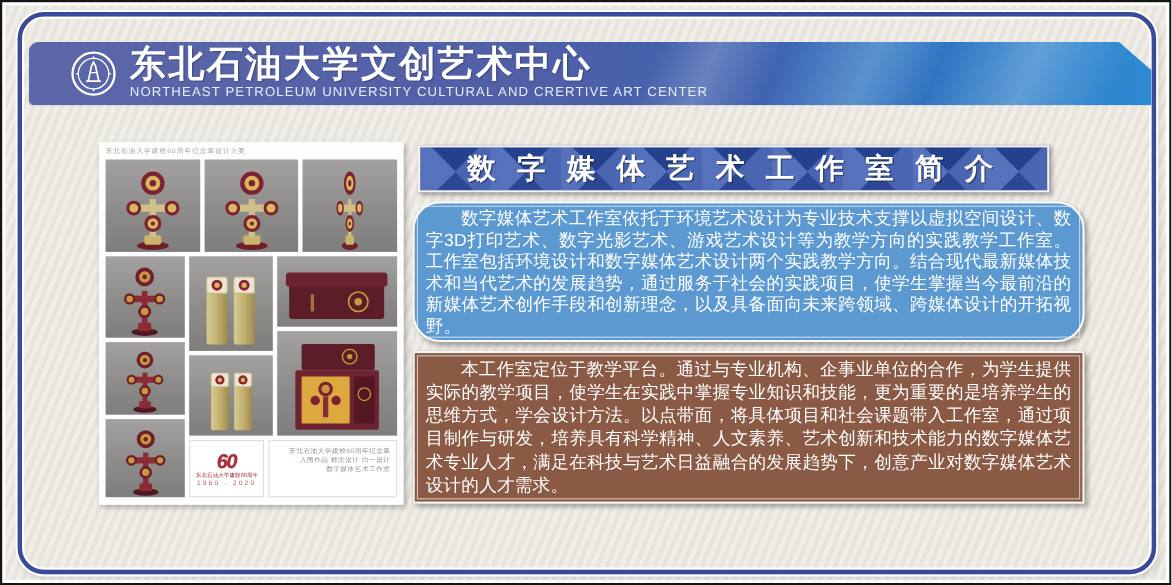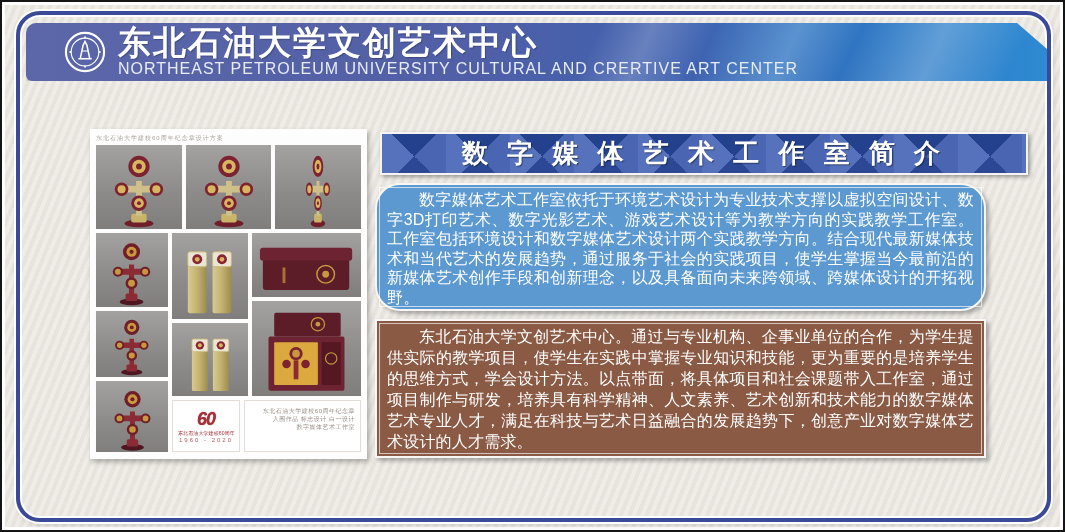--- a/index.html
+++ b/index.html
@@ -5,33 +5,33 @@
   html,body{margin:0;padding:0;width:1065px;height:532px;overflow:hidden;
     font-family:"Liberation Sans","DejaVu Sans",sans-serif;}
   .poster{position:relative;width:1065px;height:532px;box-sizing:border-box;
     border:2px solid #151515;
     background:repeating-linear-gradient(112deg,#f0ede8 0 4px,#e7e4de 4px 8px);
     box-shadow:inset 0 0 0 3px #ffffff;}
   .frame{position:absolute;left:14px;top:9px;right:12px;bottom:8px;
     border:4px solid #3a4a99;border-radius:24px;
     box-shadow:0 0 0 2px #ffffff, inset 0 0 0 2px #ffffff, 2px 3px 6px rgba(0,0,0,.15);}
   
-  .banner{position:absolute;left:24px;top:21px;width:1021px;height:58px;
+  .banner{position:absolute;left:24px;top:36px;width:1021px;height:58px;
     background:
       linear-gradient(115deg,transparent 55%,rgba(255,255,255,.20) 60%,transparent 66%,
         rgba(160,215,245,.35) 74%,transparent 80%,rgba(255,255,255,.25) 88%,transparent 96%),
       linear-gradient(90deg,#5c67a9 0%,#515fa6 42%,#3f62b0 65%,#2c79c6 85%,#2e8ad2 100%);
     border-radius:10px 0 0 6px;
     clip-path:polygon(0 0,calc(100% - 30px) 0,100% 26px,100% 100%,0 100%);
     display:flex;align-items:center;box-shadow:0 2px 3px rgba(0,0,0,.2);}
   .seal{position:absolute;left:38px;top:8px;width:42px;height:42px;}
   .titles{position:absolute;left:92px;top:1px;}
   .title-cn{color:#ffffff;font-size:33px;font-weight:bold;letter-spacing:2px;
     line-height:38px;text-shadow:1px 1px 1px rgba(0,0,0,.25);white-space:nowrap;}
-  .title-en{color:#e8ecf7;font-size:16px;letter-spacing:1px;line-height:11px;
+  .title-en{color:#e8ecf7;font-size:12px;letter-spacing:1px;line-height:11px;
     margin-top:1px;white-space:nowrap;}
   
   .photo-panel{position:absolute;left:88px;top:127px;width:277px;height:330px;
     background:#fdfdfd;box-sizing:border-box;padding:5px 6px 6px 6px;
     box-shadow:2px 3px 5px rgba(0,0,0,.28);}
   .ph-caption{font-size:6px;line-height:9px;height:9px;color:#a9a5a0;
     letter-spacing:1px;overflow:hidden;white-space:nowrap;}
   .cell{background:linear-gradient(180deg,#a3a2a0 0%,#8d8c8a 55%,#7f7e7c 100%);
     display:flex;align-items:flex-end;justify-content:center;overflow:hidden;}
   .ph-row1{display:flex;gap:4px;height:84px;margin-top:2px;}
@@ -52,21 +52,21 @@
   .logo-cell{width:66px;background:#ffffff;border:1px solid #e2ddd6;
     display:flex;flex-direction:column;align-items:center;justify-content:center;overflow:hidden;}
   .sixty{color:#a5303a;font-size:18px;font-weight:bold;font-style:italic;
     line-height:22px;letter-spacing:-1px;text-shadow:0 0 1px #a5303a;}
   .anniv-cap{color:#a5303a;font-size:6px;line-height:7px;white-space:nowrap;transform:scale(.85);}
   .anniv-years{color:#b4555c;font-size:6px;line-height:7px;letter-spacing:2px;}
   .credit-cell{flex:1;background:#ffffff;border:1px solid #e2ddd6;box-sizing:border-box;
     padding:6px 5px 0 5px;text-align:right;}
   .credit-line{font-size:6px;line-height:8px;color:#9a8f8a;letter-spacing:.5px;white-space:nowrap;overflow:hidden;}
   
-  .studio-title-bar{position:absolute;left:378px;top:130px;width:648px;height:43px;
+  .studio-title-bar{position:absolute;left:378px;top:130px;width:574px;height:43px;
     box-sizing:border-box;border:2px solid #f5f4f2;
     background-color:#35509f;
     background-image:conic-gradient(from 45deg at 50% 50%,#4a66b2 0 25%,#2c4894 25% 50%,#5672bd 50% 75%,#24418d 75% 100%);
     background-size:64px 44px;
     display:flex;align-items:center;justify-content:center;
     box-shadow:2px 2px 4px rgba(0,0,0,.35);}
   .studio-title-bar span{color:#ffffff;font-size:26px;font-weight:bold;letter-spacing:6px;
     white-space:nowrap;text-shadow:1px 1px 1px rgba(0,0,0,.45);}
   .txt-box{position:absolute;left:373px;width:611px;box-sizing:border-box;
     border:2px solid #f8f7f5;box-shadow:3px 3px 4px rgba(0,0,0,.3);}
@@ -182,21 +182,21 @@
     </div>
   </section>
 
   <div class="studio-title-bar">
     <span>数 字 媒 体 艺 术 工 作 室 简 介</span>
   </div>
   <section class="txt-box intro-box">
     <p>数字媒体艺术工作室依托于环境艺术设计为专业技术支撑以虚拟空间设计、数字3D打印艺术、数字光影艺术、游戏艺术设计等为教学方向的实践教学工作室。工作室包括环境设计和数字媒体艺术设计两个实践教学方向。结合现代最新媒体技术和当代艺术的发展趋势，通过服务于社会的实践项目，使学生掌握当今最前沿的新媒体艺术创作手段和创新理念，以及具备面向未来跨领域、跨媒体设计的开拓视野。</p>
   </section>
   <section class="txt-box mission-box">
-    <p>东北石油大学文创艺术中心。通过与专业机构、企事业单位的合作，为学生提供实际的教学项目，使学生在实践中掌握专业知识和技能，更为重要的是培养学生的思维方式，学会设计方法。以点带面，将具体项目和社会课题带入工作室，通过项目制作与研发，培养具有科学精神、人文素养、艺术创新和技术能力的数字媒体艺术专业人才，满足在科技与艺术日益融合的发展趋势下，创意产业对数字媒体艺术设计的人才需求。</p>
+    <p>本工作室定位于教学平台。通过与专业机构、企事业单位的合作，为学生提供实际的教学项目，使学生在实践中掌握专业知识和技能，更为重要的是培养学生的思维方式，学会设计方法。以点带面，将具体项目和社会课题带入工作室，通过项目制作与研发，培养具有科学精神、人文素养、艺术创新和技术能力的数字媒体艺术专业人才，满足在科技与艺术日益融合的发展趋势下，创意产业对数字媒体艺术设计的人才需求。</p>
   </section>
 
   <svg class="hidden-defs" aria-hidden="true">
     <defs>
       <linearGradient id="goldv" x1="0" y1="0" x2="1" y2="0">
         <stop offset="0" stop-color="#d8cb90"></stop>
           <stop offset=".5" stop-color="#c2b172"></stop>
           <stop offset="1" stop-color="#9f8c4c"></stop>
       </linearGradient>
       <symbol id="trophy-gold" viewBox="0 0 60 80">

